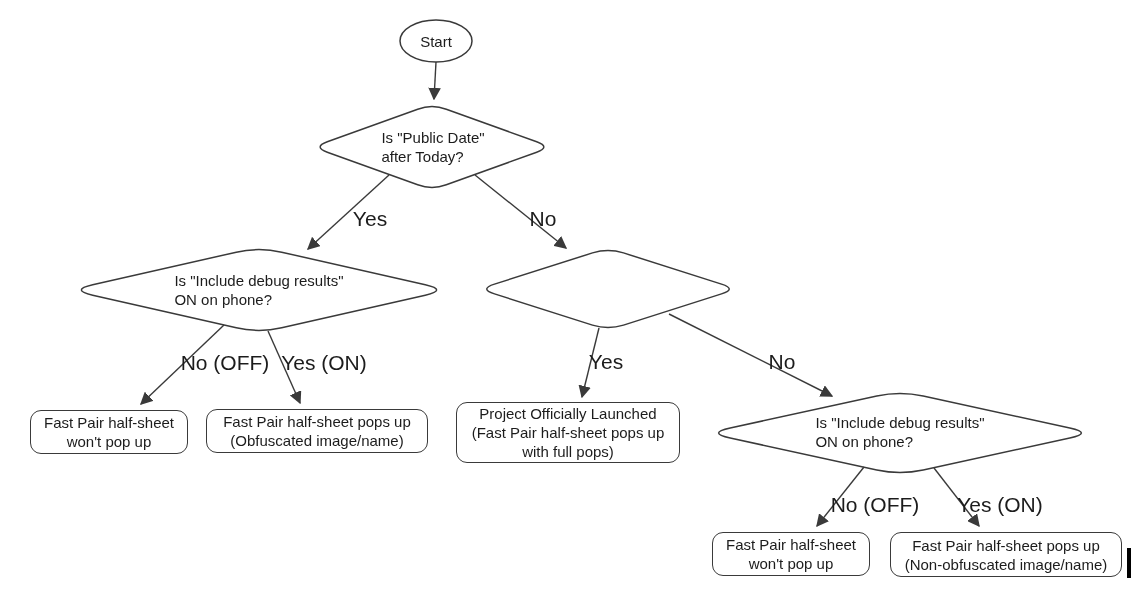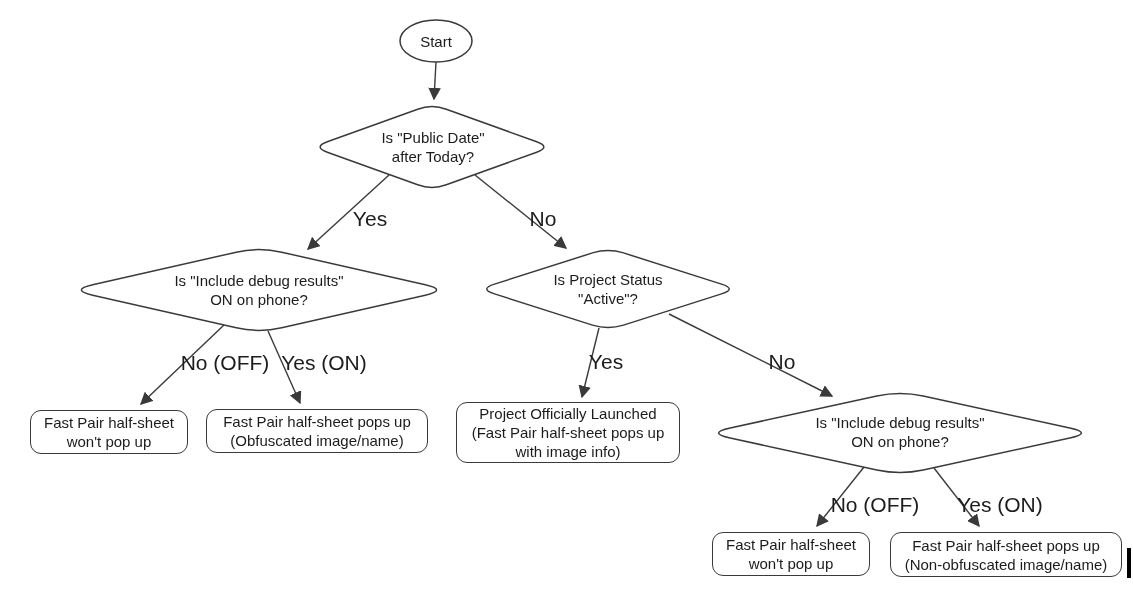--- a/index.html
+++ b/index.html
@@ -28,21 +28,20 @@
     stroke-width: 1.5;
   }
   .edge {
     stroke: #3a3a3a;
     stroke-width: 1.4;
     fill: none;
   }
   .node-label {
     position: absolute;
     transform: translate(-50%, -50%);
-    text-align: center;
     white-space: pre-line;
     font-size: 15px;
     line-height: 19px;
   }
   .edge-label {
     position: absolute;
     transform: translate(-50%, -50%);
     font-size: 21px;
     white-space: nowrap;
   }
@@ -93,41 +92,39 @@
     <line class="edge" x1="669" y1="314" x2="832" y2="396" marker-end="url(#arrow)"></line>
     <line class="edge" x1="864" y1="467" x2="817" y2="526" marker-end="url(#arrow)"></line>
     <line class="edge" x1="934" y1="468" x2="979" y2="526" marker-end="url(#arrow)"></line>
   </svg>
 
   <div class="node-label" style="left:436px; top:41px;">Start</div>
   <div class="node-label" style="left:433px; top:147px;">Is "Public Date"
 after Today?</div>
   <div class="node-label" style="left:259px; top:290px;">Is "Include debug results"
 ON on phone?</div>
-  <div class="node-label" style="left:608px; top:289px;">Is Project Status
-"Active"?</div>
   <div class="node-label" style="left:900px; top:432px;">Is "Include debug results"
 ON on phone?</div>
 
   <div class="edge-label" style="left:370px; top:219px;">Yes</div>
   <div class="edge-label" style="left:543px; top:219px;">No</div>
   <div class="edge-label" style="left:225px; top:363px;">No (OFF)</div>
   <div class="edge-label" style="left:324px; top:363px;">Yes (ON)</div>
   <div class="edge-label" style="left:606px; top:362px;">Yes</div>
   <div class="edge-label" style="left:782px; top:362px;">No</div>
   <div class="edge-label" style="left:875px; top:505px;">No (OFF)</div>
   <div class="edge-label" style="left:1000px; top:505px;">Yes (ON)</div>
 
   <div class="outcome-box" style="left:30px; top:410px; width:158px; height:44px;">Fast Pair half-sheet
 won't pop up</div>
   <div class="outcome-box" style="left:206px; top:409px; width:222px; height:44px;">Fast Pair half-sheet pops up
 (Obfuscated image/name)</div>
   <div class="outcome-box" style="left:456px; top:402px; width:224px; height:61px;">Project Officially Launched
 (Fast Pair half-sheet pops up
-with image info)</div>
+with full pops)</div>
   <div class="outcome-box" style="left:712px; top:532px; width:158px; height:44px;">Fast Pair half-sheet
 won't pop up</div>
   <div class="outcome-box" style="left:890px; top:532px; width:232px; height:45px;">Fast Pair half-sheet pops up
 (Non-obfuscated image/name)</div>
 
   <div class="cursor-bar" style="left:1127px; top:548px; width:4px; height:30px;"></div>
 
 </div>
 
 </body></html>

